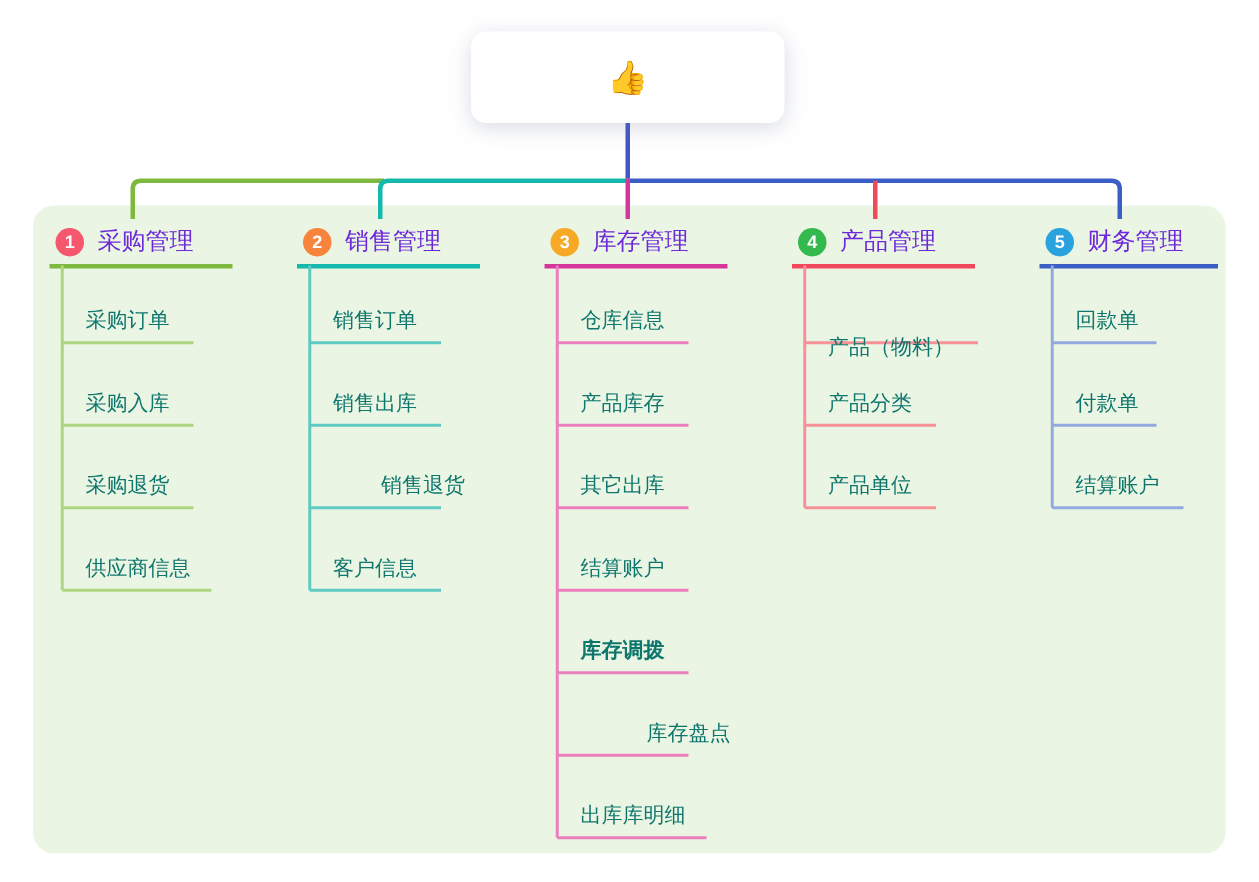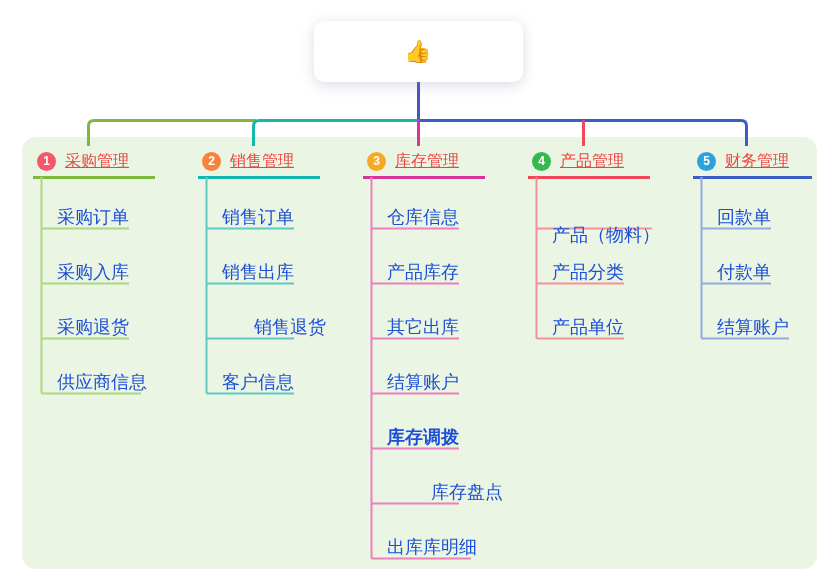--- a/index.html
+++ b/index.html
@@ -23,23 +23,23 @@
   .root-node .root-label{font-size:21px;color:#34373d;letter-spacing:.5px;}
   .branch-title{
     position:absolute;top:150px;height:22px;
     display:flex;align-items:center;gap:9px;cursor:pointer;
   }
   .badge{
     width:19px;height:19px;border-radius:50%;flex:0 0 19px;
     color:#fff;font-size:12px;font-weight:bold;
     display:flex;align-items:center;justify-content:center;
   }
-  .branch-label{font-size:16px;color:#ef4444;white-space:nowrap;text-decoration:underline;}
+  .branch-label{font-size:16px;color:#6d28d9;white-space:nowrap;}
   .child-label{
-    position:absolute;height:20px;font-size:18px;color:#1d4ed8;
+    position:absolute;height:20px;font-size:14px;color:#0f766e;
     white-space:nowrap;cursor:pointer;
   }
 </style>
 </head>
 <body>
 
 <div class="stage">
 
   <div class="panel"></div>
 

